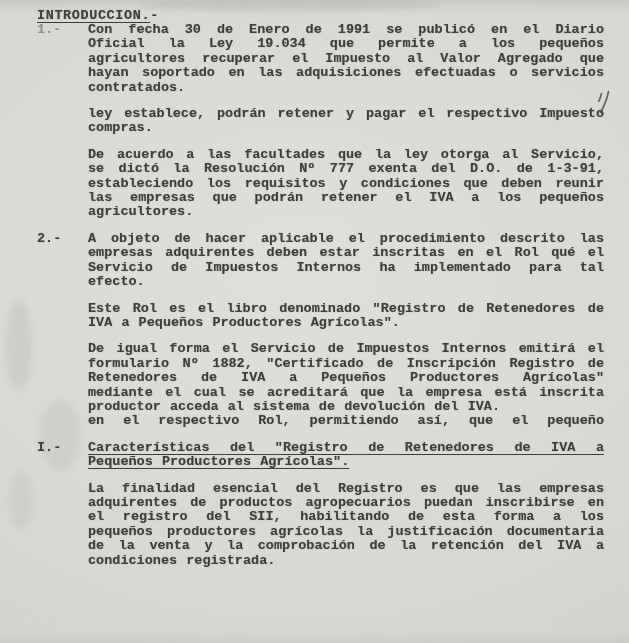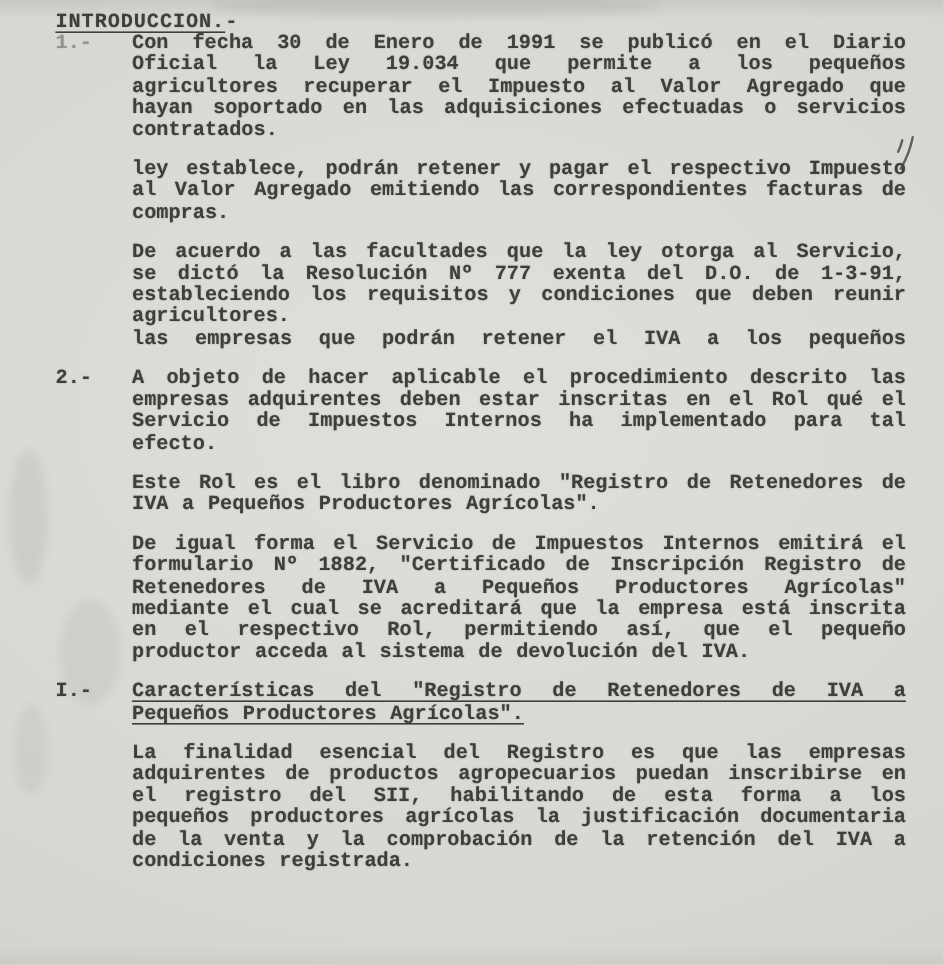--- a/index.html
+++ b/index.html
@@ -107,32 +107,31 @@
           <div class="line">Oficial la Ley 19.034 que permite a los pequeños</div>
           <div class="line">agricultores recuperar el Impuesto al Valor Agregado que</div>
           <div class="line">hayan soportado en las adquisiciones efectuadas o servicios</div>
           <div class="line last">contratados.</div>
         </div>
       </div>
       <div class="block">
         <div class="num"></div>
         <div class="txt">
           <div class="line">ley establece, podrán retener y pagar el respectivo Impuesto</div>
-          <div class="line">al Valor Agregado emitiendo las correspondientes facturas de</div>
           <div class="line last">compras.</div>
         </div>
       </div>
       <div class="block">
         <div class="num"></div>
         <div class="txt">
           <div class="line">De acuerdo a las facultades que la ley otorga al Servicio,</div>
           <div class="line">se dictó la Resolución Nº 777 exenta del D.O. de 1-3-91,</div>
           <div class="line">estableciendo los requisitos y condiciones que deben reunir</div>
+          <div class="line">las empresas que podrán retener el IVA a los pequeños</div>
           <div class="line last">agricultores.</div>
-          <div class="line">las empresas que podrán retener el IVA a los pequeños</div>
         </div>
       </div>
       <div class="block">
         <div class="num">2.-</div>
         <div class="txt">
           <div class="line">A objeto de hacer aplicable el procedimiento descrito las</div>
           <div class="line">empresas adquirentes deben estar inscritas en el Rol qué el</div>
           <div class="line">Servicio de Impuestos Internos ha implementado para tal</div>
           <div class="line last">efecto.</div>
         </div>
@@ -144,22 +143,22 @@
           <div class="line last">IVA a Pequeños Productores Agrícolas".</div>
         </div>
       </div>
       <div class="block">
         <div class="num"></div>
         <div class="txt">
           <div class="line">De igual forma el Servicio de Impuestos Internos emitirá el</div>
           <div class="line">formulario Nº 1882, "Certificado de Inscripción Registro de</div>
           <div class="line">Retenedores de IVA a Pequeños Productores Agrícolas"</div>
           <div class="line">mediante el cual se acreditará que la empresa está inscrita</div>
+          <div class="line last">productor acceda al sistema de devolución del IVA.</div>
           <div class="line">en el respectivo Rol, permitiendo así, que el pequeño</div>
-          <div class="line last">productor acceda al sistema de devolución del IVA.</div>
         </div>
       </div>
       <div class="block">
         <div class="num">I.-</div>
         <div class="txt">
           <div class="line hline">Características del "Registro de Retenedores de IVA a</div>
           <div class="line last hline">Pequeños Productores Agrícolas".</div>
         </div>
       </div>
       <div class="block">

